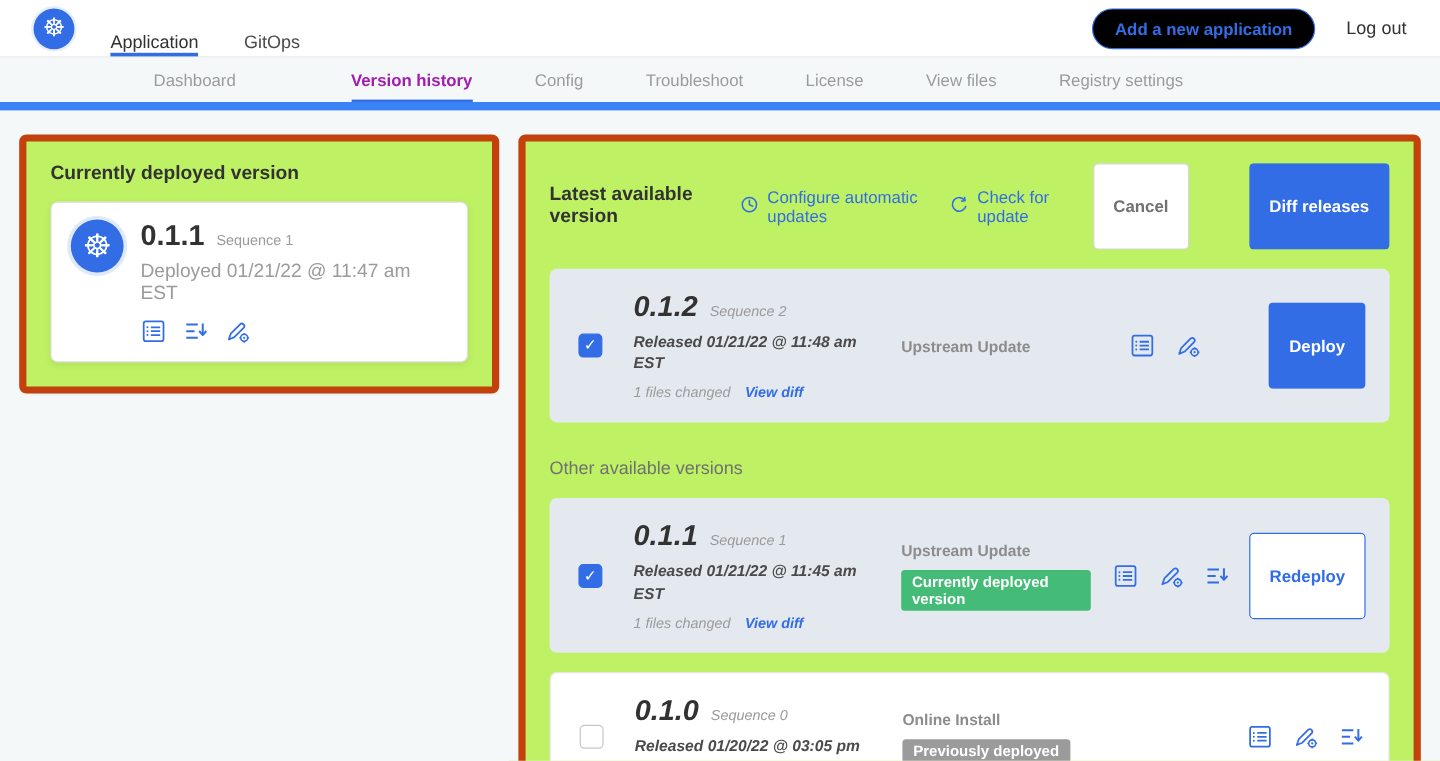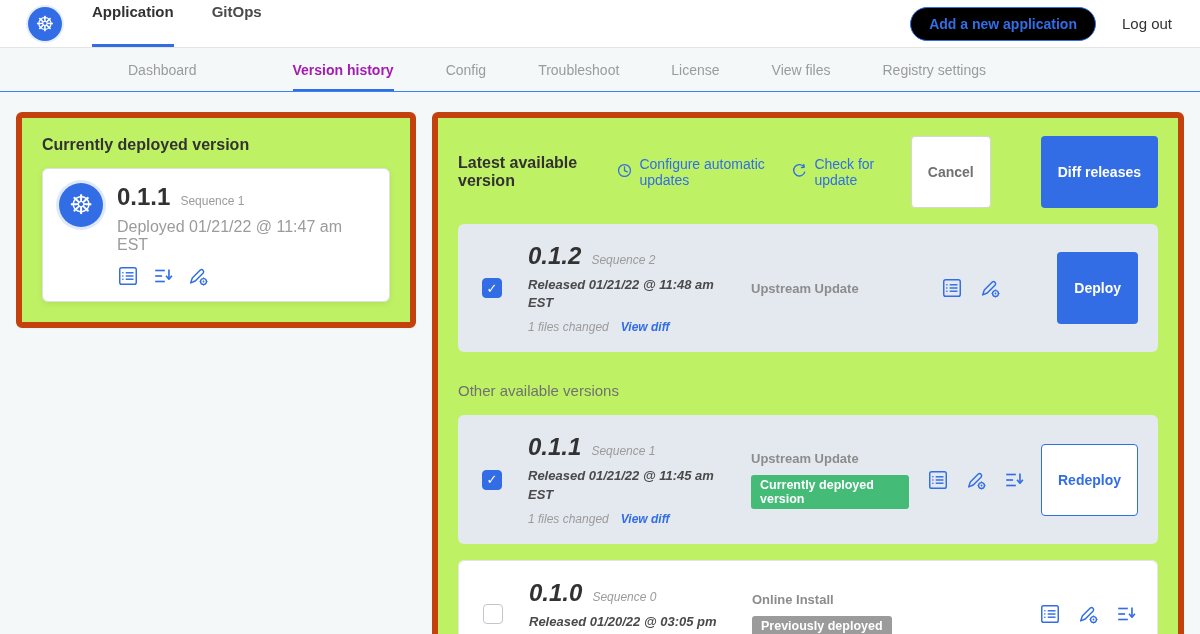--- a/index.html
+++ b/index.html
@@ -15,36 +15,36 @@
     height: 48px; background: #fff; border-bottom: 1px solid #e5e5e5;
     display: flex; align-items: stretch; padding: 0 28px;
   }
   .logo {
     align-self: center; width: 34px; height: 34px; border-radius: 50%;
     background: #326DE6; color: #fff; display: flex; align-items: center;
     justify-content: center; font-size: 21px; margin-right: 30px;
     box-shadow: 0 0 0 2px #e6edfb;
   }
   .header-tab {
-    display: flex; align-items: flex-start; font-size: 15px; font-weight: 700;
+    display: flex; align-items: flex-end; font-size: 15px; font-weight: 400;
     color: #4a4a4a; margin-right: 38px; cursor: pointer;
     border-bottom: 3px solid transparent; padding-top: 3px;
   }
   .header-tab.active { color: #323232; border-bottom-color: #326DE6; }
   .header-right { margin-left: auto; display: flex; align-items: center; gap: 26px; }
   .add-app-btn {
     border: 1px solid #326DE6; color: #326DE6; background: #000000;
     font-family: inherit; font-size: 14px; font-weight: 700;
     border-radius: 18px; padding: 8px 18px; cursor: pointer;
   }
   .logout { font-size: 15px; color: #323232; cursor: pointer; }
 
   
   .subnav {
-    height: 44px; background: #f5f8f9; border-bottom: 1px solid #3b82f6;
+    height: 44px; background: #f5f8f9; border-bottom: 7px solid #3b82f6;
     display: flex; align-items: stretch; padding-left: 128px; gap: 52px;
   }
   .subnav-item {
     display: flex; align-items: center; font-size: 14px; color: #9b9b9b;
     cursor: pointer; border-bottom: 2px solid transparent; padding-top: 2px;
   }
   .subnav-item.active { color: #a21caf; font-weight: 600; border-bottom-color: #326DE6; margin-left: 44px; }
 
   
   .main { display: flex; gap: 16px; padding: 20px 16px; align-items: flex-start; }

